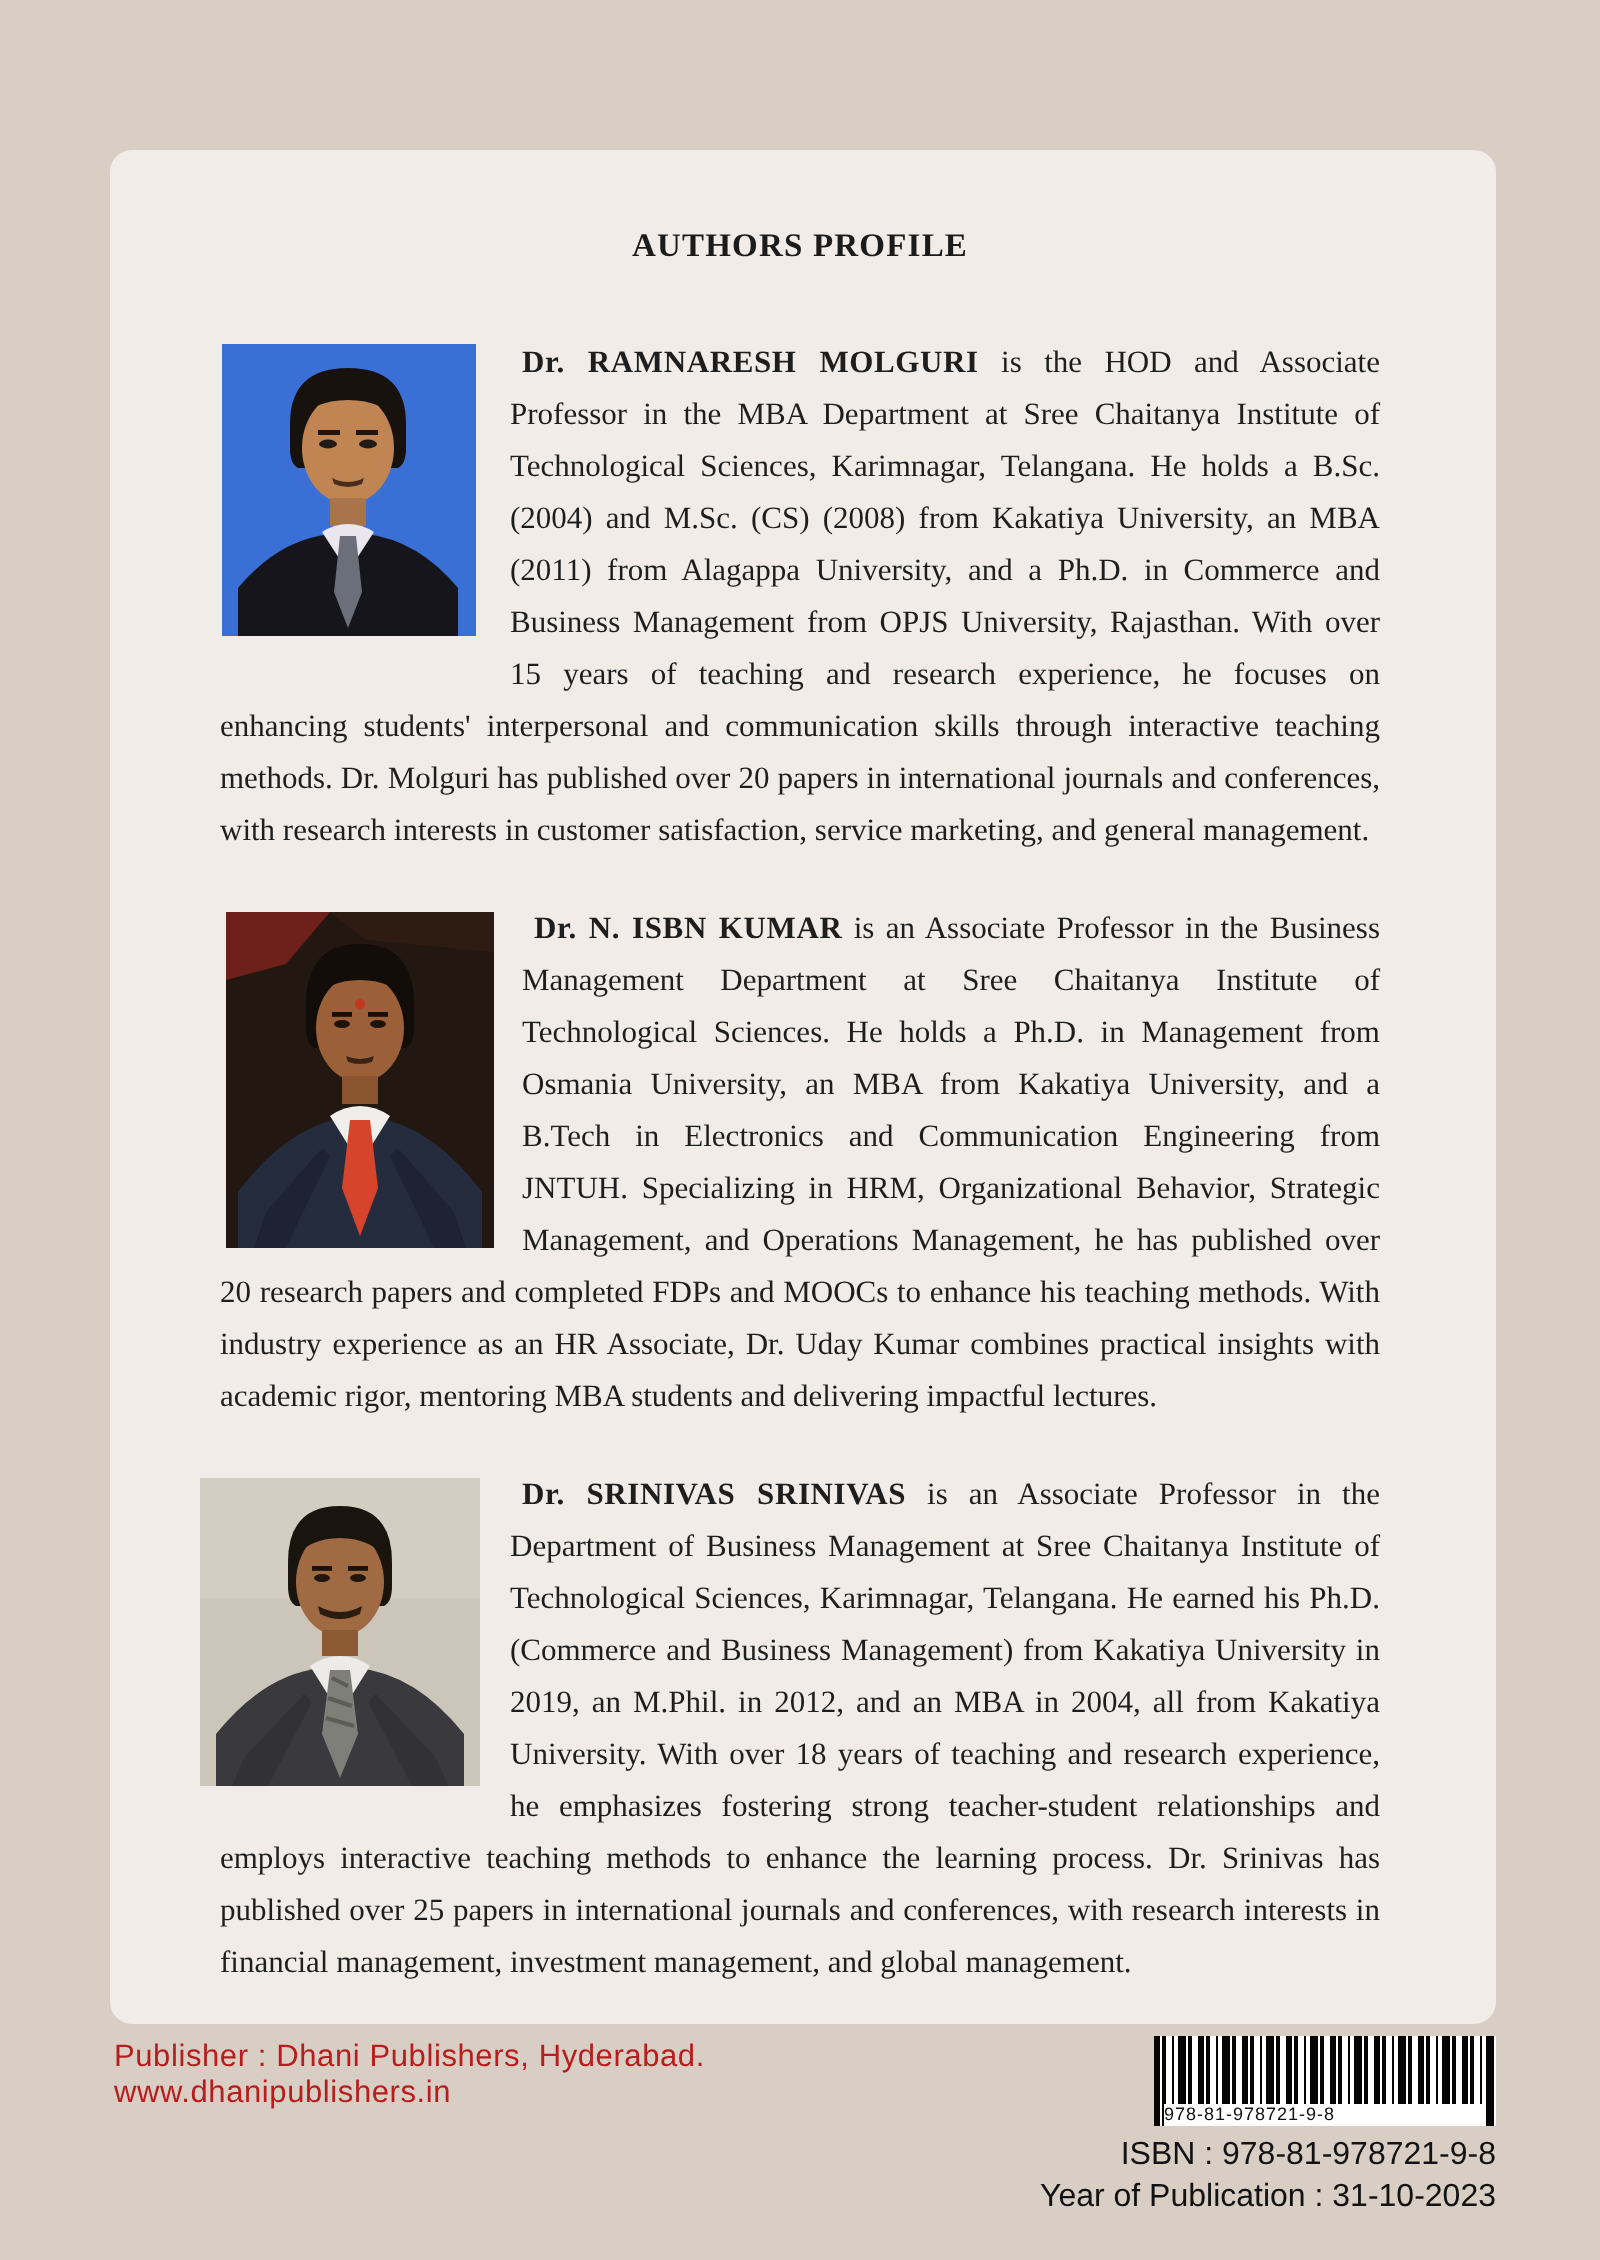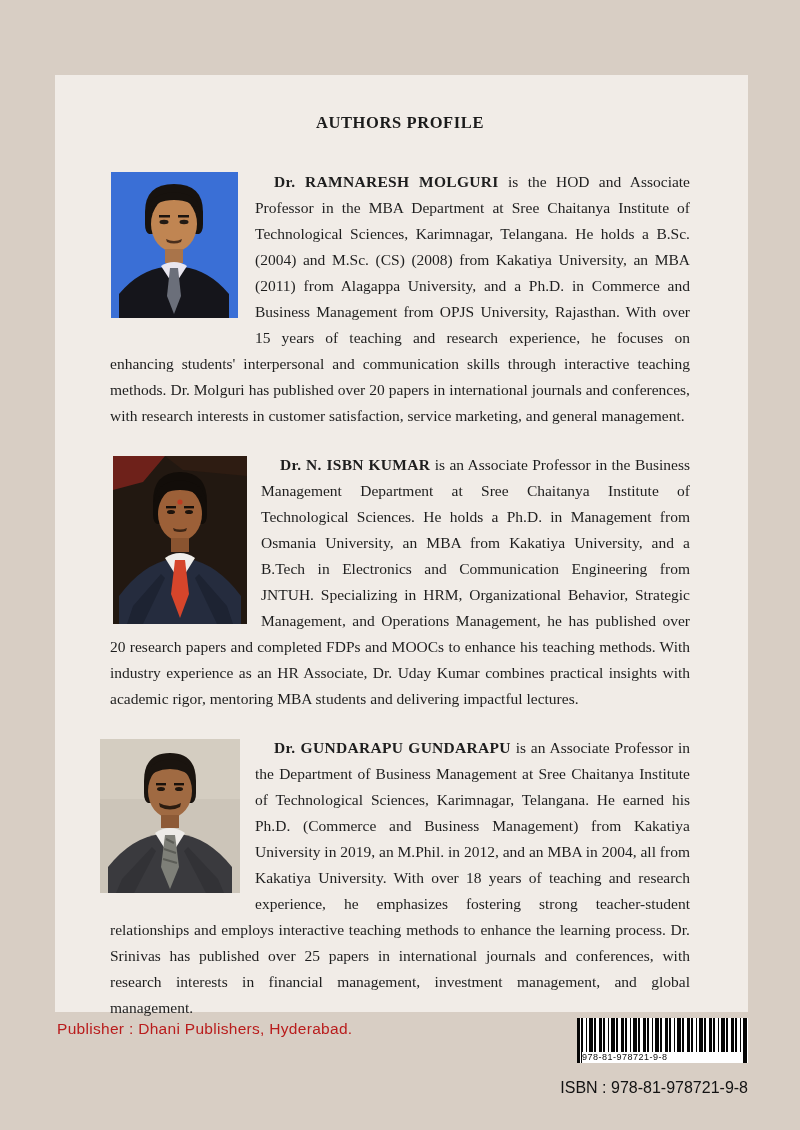--- a/index.html
+++ b/index.html
@@ -10,40 +10,41 @@
     font-family: "Liberation Serif", serif;
     overflow: hidden;
   }
   .panel {
     position: absolute;
     left: 55px; top: 75px;
     width: 693px; height: 937px;
     background: #f1ece7;
     box-sizing: border-box;
     padding: 38px 58px 0 55px;
+    border-radius: 11px;
   }
   .title {
     margin: 0 0 36px 0;
     text-align: center;
     font-family: "Liberation Serif", serif;
     font-size: 16.5px;
     font-weight: bold;
     letter-spacing: 0.6px;
     color: #1b1b1b;
   }
   .author { clear: left; margin: 0 0 23px 0; }
   .author .bio {
     margin: 0;
     text-align: justify;
     font-size: 15.5px;
     line-height: 26px;
     color: #1e1e1e;
     text-indent: 6px;
   }
-  .author .bio b { letter-spacing: 0.3px; margin-left: 13px; }
+  .author .bio b { letter-spacing: 0.3px; }
   .photo {
     float: left;
     background: #888;
     box-shadow: 0 0 0 1px rgba(255,255,255,0.6) inset;
   }
   .photo svg { display: block; width: 100%; height: 100%; }
   .photo-1 { width: 127px; height: 146px; margin: 3px 17px 10px 1px; }
   .photo-2 { width: 134px; height: 168px; margin: 4px 14px 10px 3px; }
   .photo-3 { width: 140px; height: 154px; margin: 4px 15px 10px -10px; }
 
@@ -80,21 +81,21 @@
     left: 5px; right: 5px; bottom: 0;
     height: 11px;
     background: #ffffff;
     font-family: "Liberation Sans", sans-serif;
     font-size: 9px;
     line-height: 11px;
     letter-spacing: 0.5px;
     text-align: left;
     color: #111;
   }
-  .isbn-line { margin-top: 16px; }
+  .isbn-line { margin-top: 6px; }
   .year-line { margin-top: 3px; }
 </style>
 </head>
 <body>
 
 <div class="panel">
 
   <h1 class="title">AUTHORS PROFILE</h1>
 
   <section class="author">
@@ -162,28 +163,30 @@
         <path d="M59,64 Q70,70 81,64 L80,68 Q70,73 60,68 Z" fill="#2c1c10"></path>
         <rect x="61" y="76" width="18" height="13" fill="#8d5a36"></rect>
         <path d="M8,154 L8,128 Q32,98 61,95 L79,95 Q108,98 132,128 L132,154 Z" fill="#3a3a3e"></path>
         <path d="M55,94 L70,118 L85,94 Q78,89 70,89 Q62,89 55,94 Z" fill="#edebe8"></path>
         <path d="M65,96 L75,96 L79,128 L70,150 L61,128 Z" fill="#7e7f78"></path>
         <path d="M66,100 L74,104 M64,110 L76,114 M63,120 L77,124" stroke="#5c5d57" stroke-width="2" fill="none"></path>
         <path d="M22,140 L52,108 L56,112 L34,154 L16,154 Z" fill="#323236"></path>
         <path d="M118,140 L88,108 L84,112 L106,154 L124,154 Z" fill="#323236"></path>
       </svg>
     </div>
-    <p class="bio"><b>Dr. GUNDARAPU GUNDARAPU</b>
+    <p class="bio"><b>Dr. SRINIVAS SRINIVAS</b>
       <span>is an Associate Professor in the Department of Business Management at Sree Chaitanya Institute of Technological Sciences, Karimnagar, Telangana. He earned his Ph.D. (Commerce and Business Management) from Kakatiya University in 2019, an M.Phil. in 2012, and an MBA in 2004, all from Kakatiya University. With over 18 years of teaching and research experience, he emphasizes fostering strong teacher-student relationships and employs interactive teaching methods to enhance the learning process. Dr. Srinivas has published over 25 papers in international journals and conferences, with research interests in financial management, investment management, and global management.</span></p>
   </section>
 
 </div>
 
 <div class="publisher-block">
   <div>Publisher : Dhani Publishers, Hyderabad.</div>
+  <div>www.dhanipublishers.in</div>
 </div>
 
 <div class="isbn-block">
   <div class="barcode">
     <div class="barcode-label">978-81-978721-9-8</div>
   </div>
   <div class="isbn-line">ISBN : 978-81-978721-9-8</div>
+  <div class="year-line">Year of Publication : 31-10-2023</div>
 </div>
 
 </body></html>

